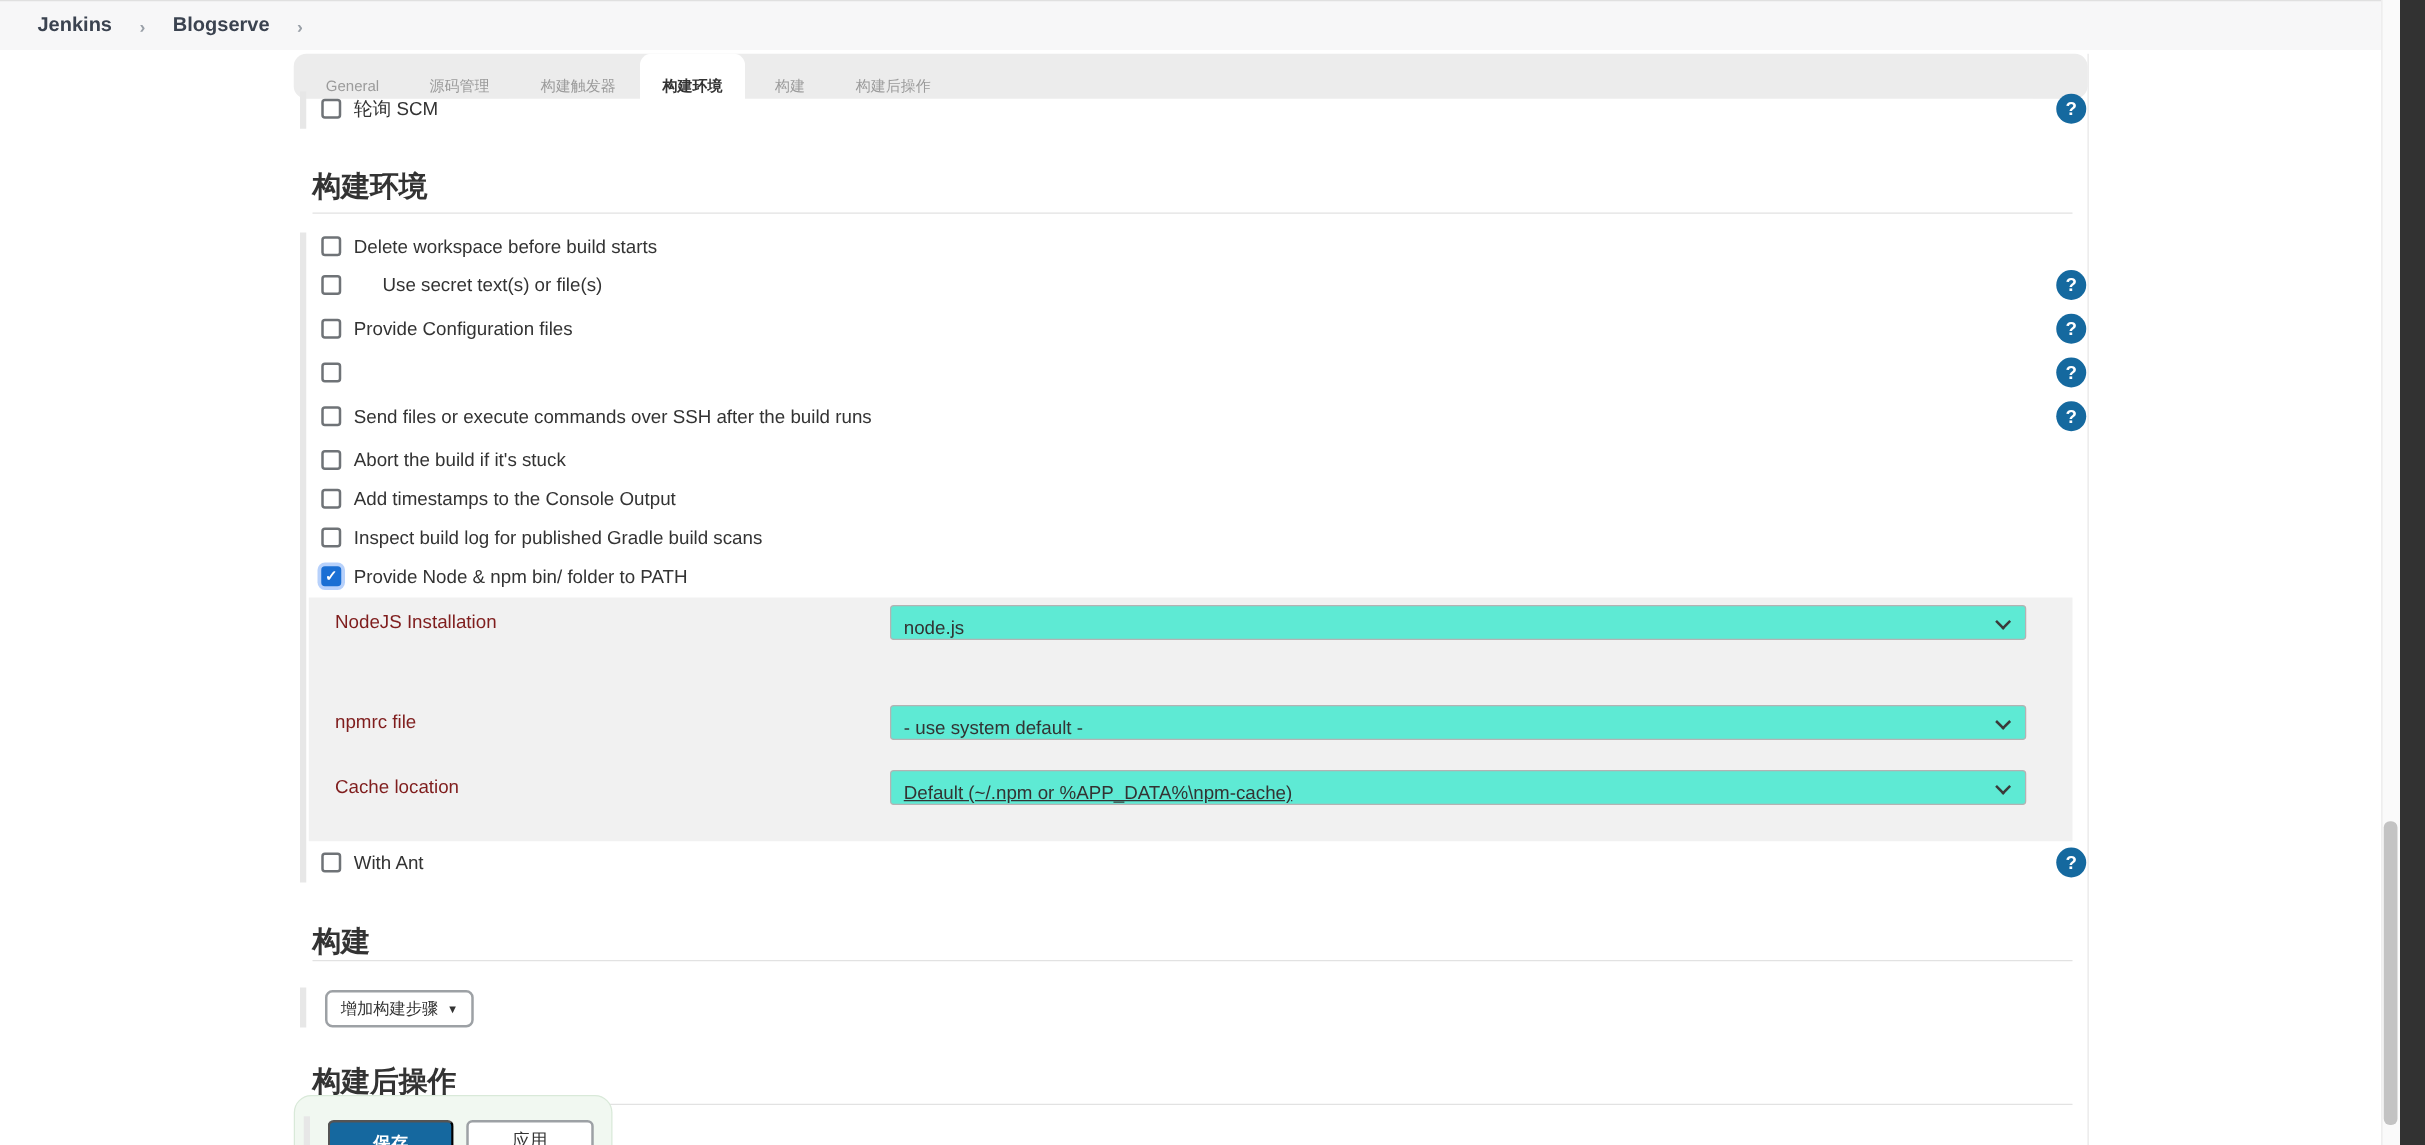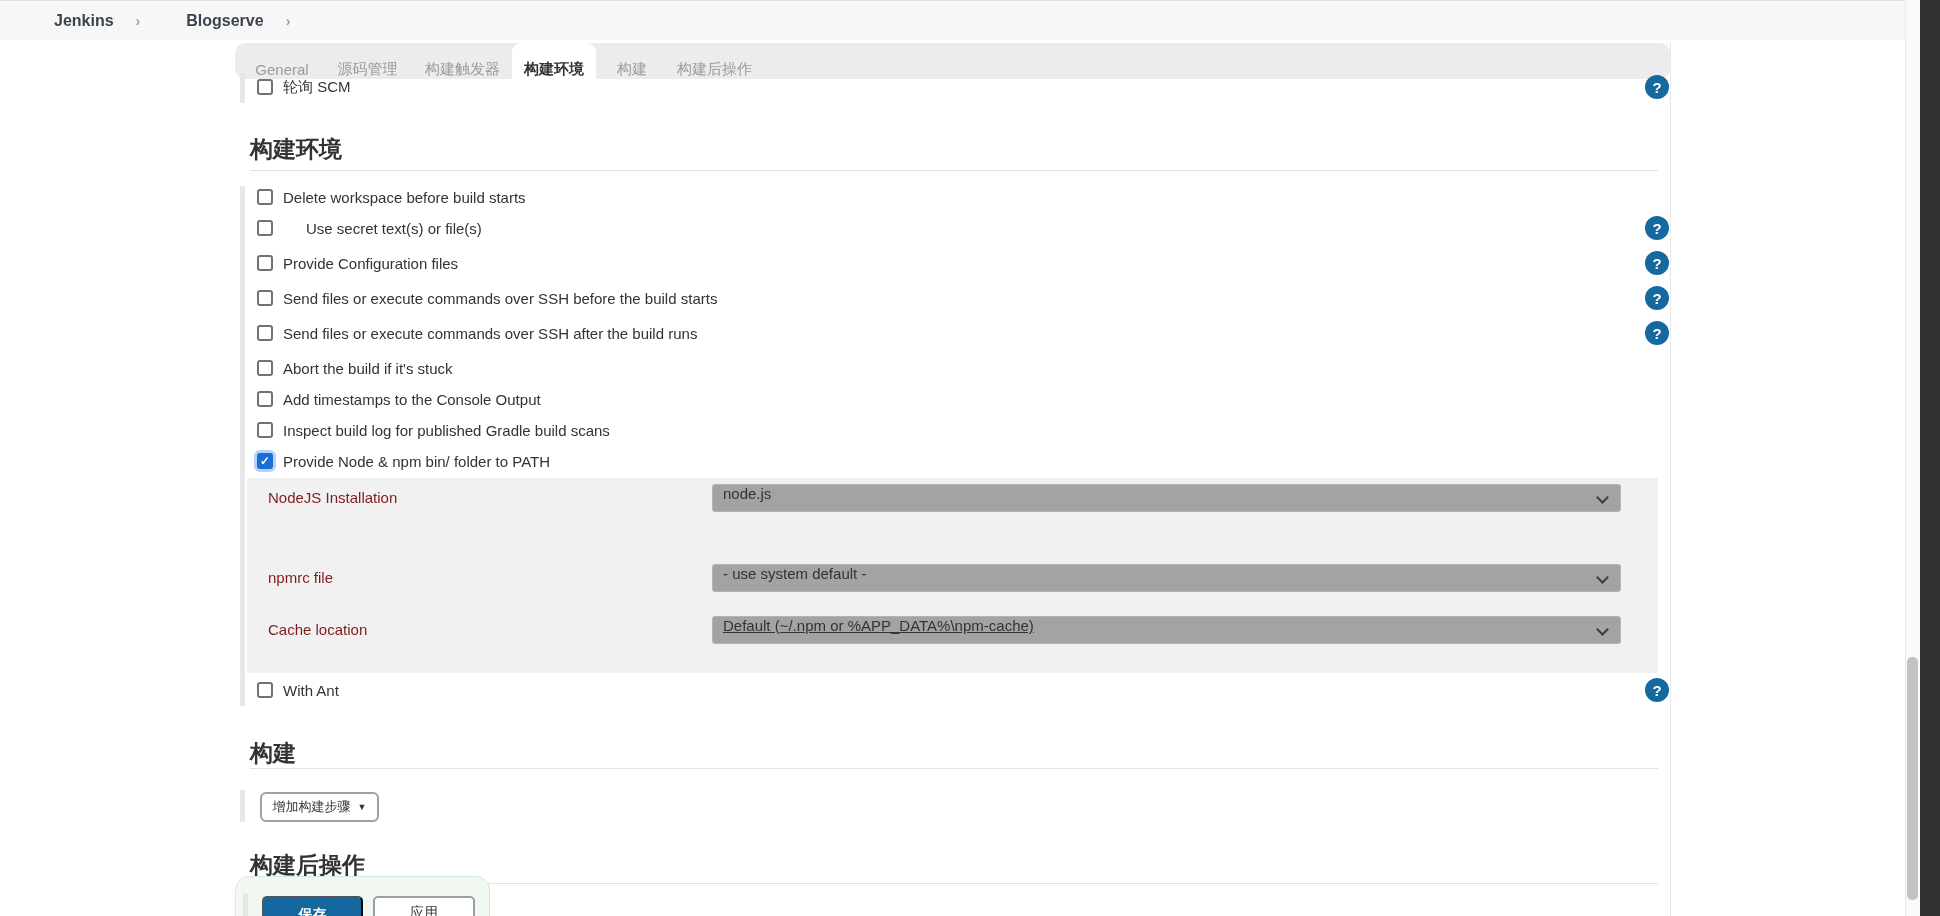--- a/index.html
+++ b/index.html
@@ -3,28 +3,28 @@
 <meta charset="utf-8">
 <style>
   html,body{margin:0;padding:0;background:#ffffff;}
   .screen{position:relative;width:1940px;height:916px;background:#ffffff;overflow:hidden;
           font-family:"Liberation Sans",sans-serif;}
 
   
   .crumbbar{position:absolute;left:0;top:0;width:1905px;height:40px;background:#f7f7f8;
             border-top:1px solid #e0e0e0;display:flex;align-items:center;padding-left:30px;
             box-sizing:border-box;}
-  .crumb{font-weight:bold;font-size:16px;color:#3b4350;cursor:pointer;margin-left:24px;}
+  .crumb{font-weight:bold;font-size:16px;color:#3b4350;cursor:pointer;}
   .crumb-sep{color:#9aa0a8;font-size:14px;font-weight:bold;margin:0 22px;}
 
   
   .tabstrip{position:absolute;left:235px;top:43px;width:1435px;height:36px;background:#ececec;
             border-radius:10px;}
   .tab{position:absolute;top:0;height:52px;display:flex;align-items:center;justify-content:center;
-       font-size:15px;color:#9b9b9b;cursor:pointer;white-space:nowrap;}
+       font-size:12px;color:#9b9b9b;cursor:pointer;white-space:nowrap;}
   .tab.active{background:#ffffff;border-radius:9px 9px 0 0;color:#333;font-weight:bold;}
 
   .rightline{position:absolute;left:1670px;top:43px;width:1px;height:873px;background:#e8e8e8;}
 
   .vbar{position:absolute;left:240px;width:5px;background:#e7e7e7;}
 
   
   .cbrow{position:absolute;left:257px;height:22px;display:flex;align-items:center;}
   .cbox{width:16px;height:16px;border:2px solid #6f7377;border-radius:3px;background:#fff;
         box-sizing:border-box;flex:0 0 auto;cursor:pointer;}
@@ -36,22 +36,22 @@
   .helpicon{position:absolute;left:1645px;width:24px;height:24px;border-radius:50%;
             background:#15699f;color:#fff;font-weight:bold;font-size:15px;display:flex;
             align-items:center;justify-content:center;cursor:pointer;}
 
   .sechead{position:absolute;left:250px;font-size:23px;font-weight:bold;color:#333;white-space:nowrap;}
   .secline{position:absolute;left:250px;width:1408px;height:1px;background:#e2e2e2;}
 
   
   .graypanel{position:absolute;left:247px;top:478px;width:1411px;height:195px;background:#f1f1f1;}
   .prow-label{position:absolute;left:268px;font-size:15px;color:#7f1d1d;white-space:nowrap;}
-  .selectbox{position:absolute;left:712px;width:909px;height:28px;background:#a3a3a3;
-             border:1px solid #b3b3b3;border-radius:3px;display:flex;align-items:flex-start;
+  .selectbox{position:absolute;left:712px;width:909px;height:28px;background:#5eead4;
+             border:1px solid #b3b3b3;border-radius:3px;display:flex;align-items:flex-end;
              padding:0 34px 0 10px;font-size:15px;color:#333;box-sizing:border-box;cursor:pointer;}
   .chev{position:absolute;right:13px;top:8px;width:7px;height:7px;border-right:2px solid #3a3a3a;
         border-bottom:2px solid #3a3a3a;transform:rotate(45deg);}
   .helper{position:absolute;left:712px;font-size:16px;color:#333;white-space:nowrap;}
 
   
   .addbtn{position:absolute;left:260px;top:792px;width:119px;height:30px;background:#fff;
           border:2px solid #9da1a5;border-radius:6px;display:flex;align-items:center;
           justify-content:center;gap:7px;font-size:13px;color:#333;box-sizing:border-box;cursor:pointer;}
   .caret{font-size:9px;color:#333;}
@@ -142,21 +142,20 @@
       <span class="cblabel">Use secret text(s) or file(s)</span>
     </div>
     <div class="helpicon" style="top: 216px;">?</div>
     <div class="cbrow" style="top: 252px;">
       <span class="cbox"></span>
       <span class="cblabel">Provide Configuration files</span>
     </div>
     <div class="helpicon" style="top: 251px;">?</div>
     <div class="cbrow" style="top: 287px;">
       <span class="cbox"></span>
-      <span class="cblabel">Send files or execute commands over SSH before the build starts</span>
     </div>
     <div class="helpicon" style="top: 286px;">?</div>
     <div class="cbrow" style="top: 322px;">
       <span class="cbox"></span>
       <span class="cblabel">Send files or execute commands over SSH after the build runs</span>
     </div>
     <div class="helpicon" style="top: 321px;">?</div>
     <div class="cbrow" style="top: 357px;">
       <span class="cbox"></span>
       <span class="cblabel">Abort the build if it's stuck</span>

